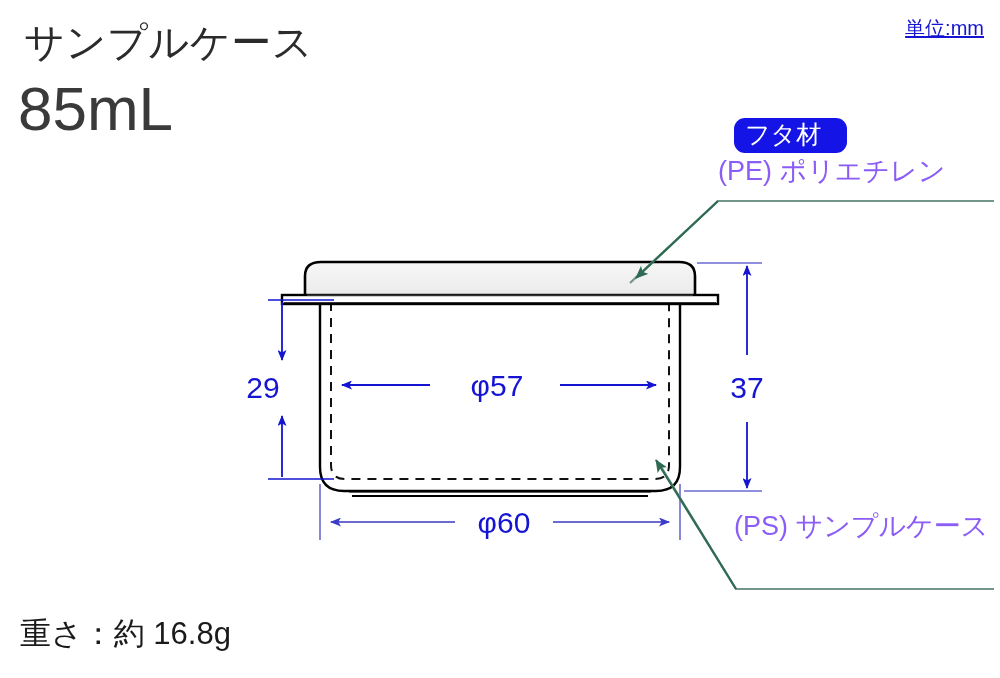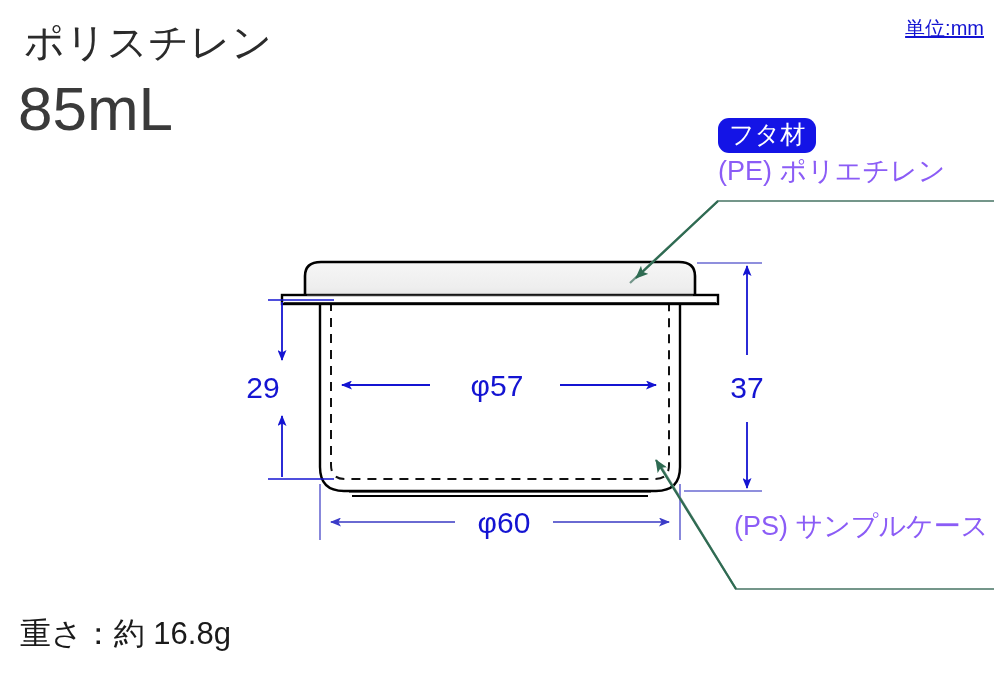--- a/index.html
+++ b/index.html
@@ -30,43 +30,43 @@
     position:absolute;left:20px;top:618px;
     font-size:31px;line-height:1;color:#1a1a1a;white-space:nowrap;text-align:center;
   }
 
   
   .callout{position:absolute;}
   .badge{
     display:inline-block;
     background:#1414e6;color:#ffffff;
     border-radius:11px;
-    padding:3px 11px 5px 11px;
-    font-size:25px;line-height:1.08;white-space:nowrap;
+    padding:3px 26px 5px 11px;
+    font-size:25px;line-height:1.08;white-space:nowrap;margin-left:16px;
   }
   .mat-text{
     display:block;margin-top:4px;
     font-size:27px;line-height:1.1;color:#8b5cf6;white-space:nowrap;
   }
   #callout-lid{left:718px;top:118px;}
   #callout-body{left:734px;top:508px;}
 
   
   #drawing{position:absolute;left:0;top:0;width:1000px;height:678px;}
   .dim-txt{
     fill:#1414d2;font-family:"Liberation Sans","DejaVu Sans",sans-serif;
     font-size:30px;
   }
 </style>
 </head>
 <body>
 
 <div id="root">
 
-  <div class="title">ポリスチレン</div>
+  <div class="title">サンプルケース</div>
   <div class="volume">85mL</div>
   <div class="unit">単位:mm</div>
   <div class="weight">重さ：約 16.8g</div>
 
   <div class="callout" id="callout-lid">
     <span class="badge">フタ材</span>
     <span class="mat-text">(PE) ポリエチレン</span>
   </div>
 
   <div class="callout" id="callout-body">

